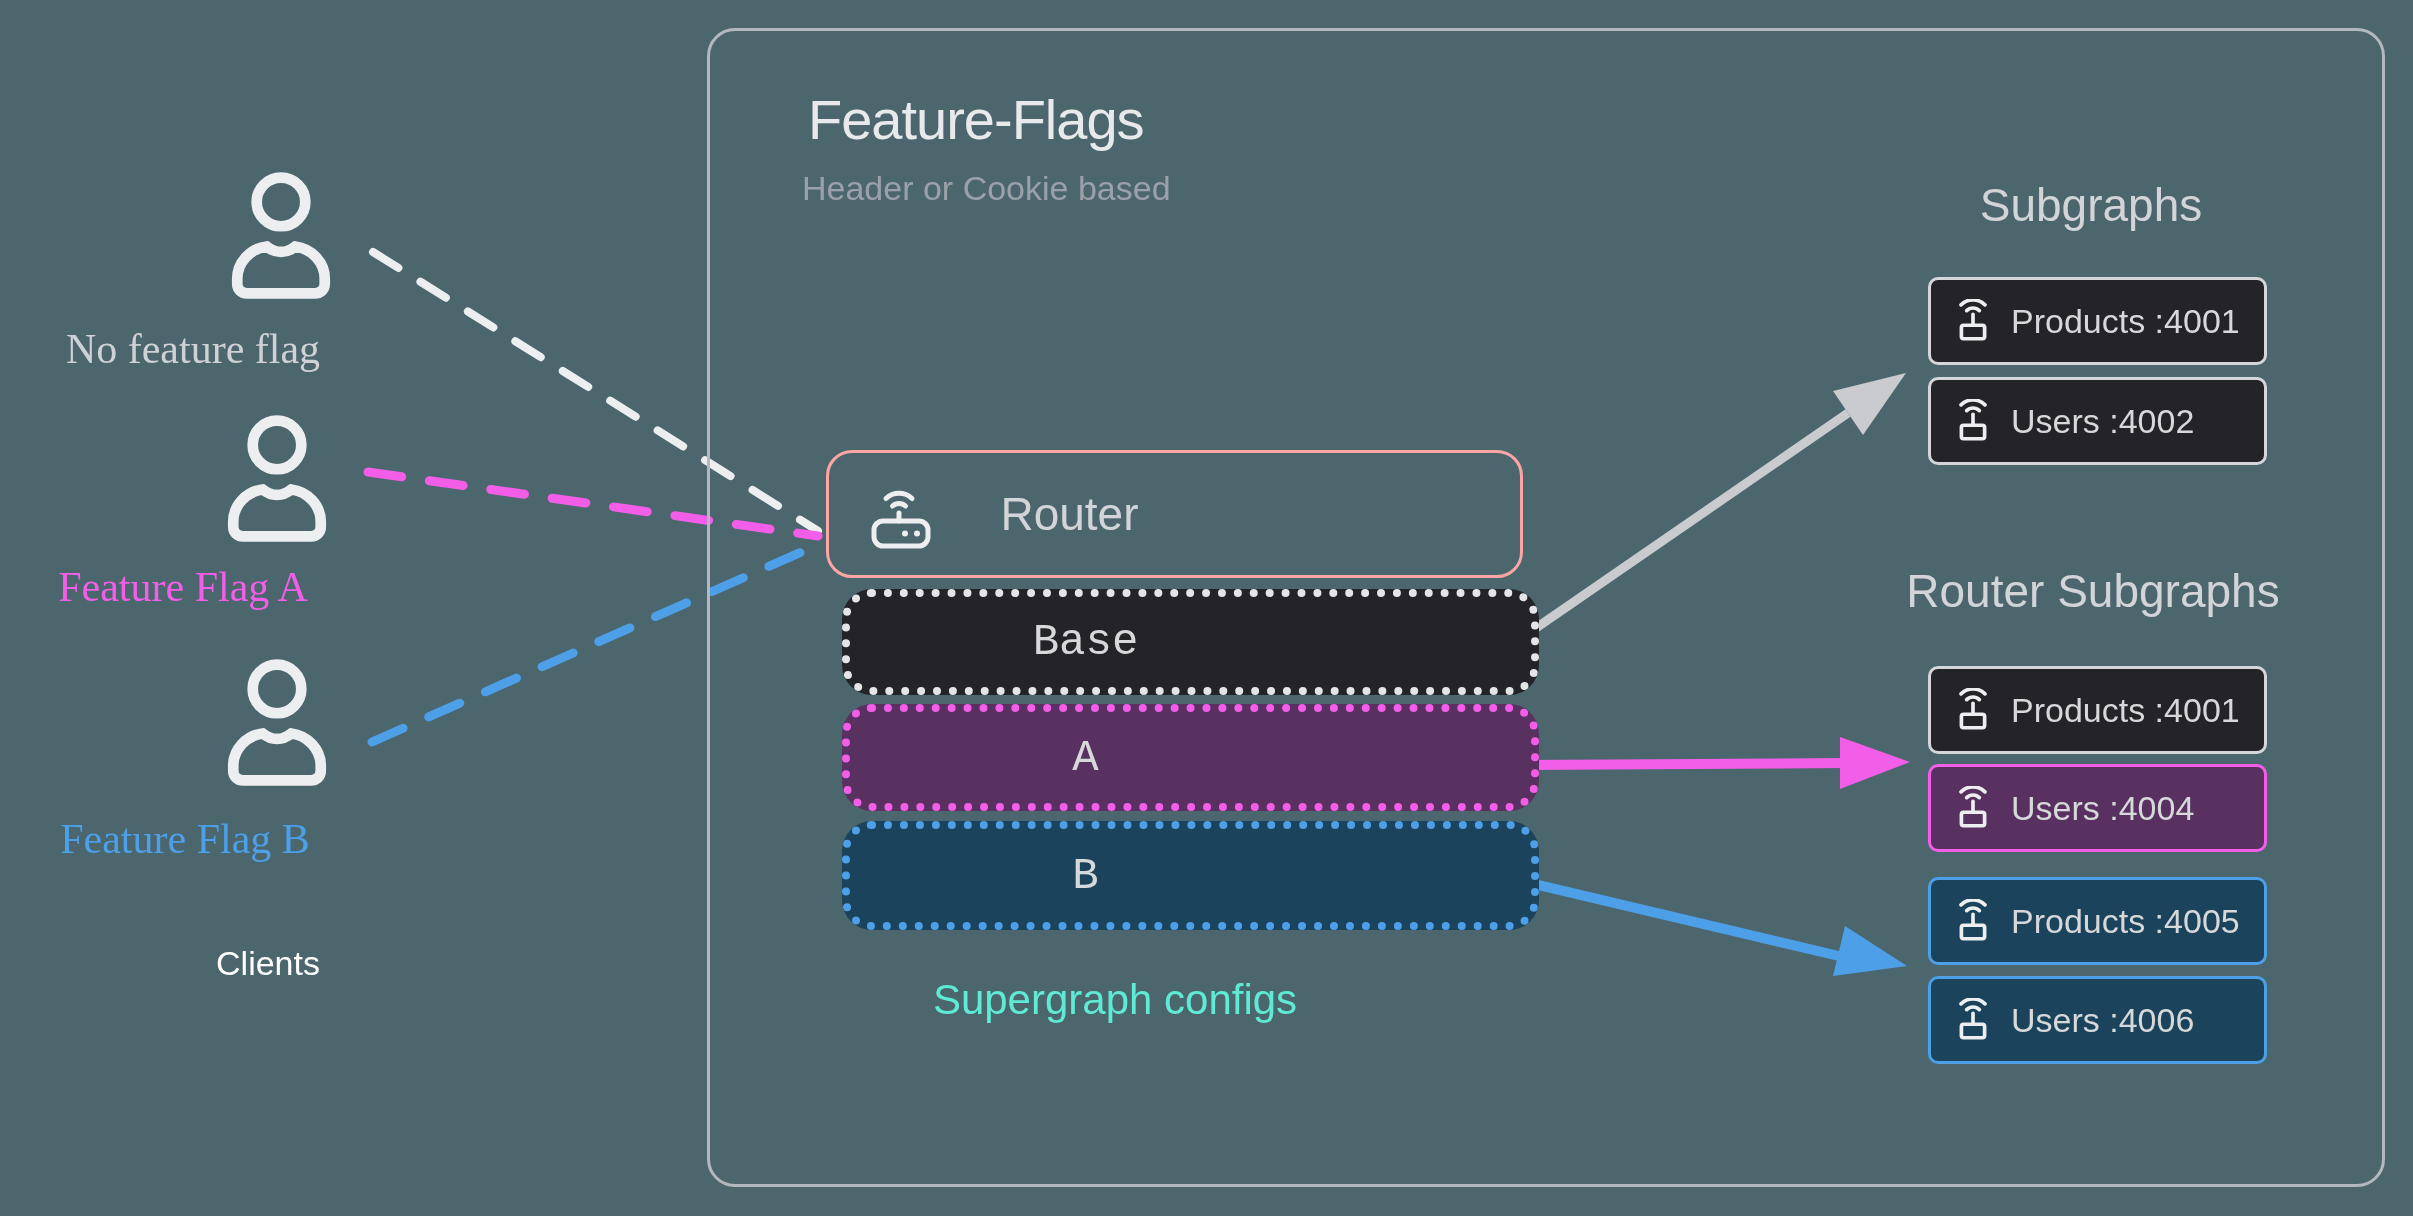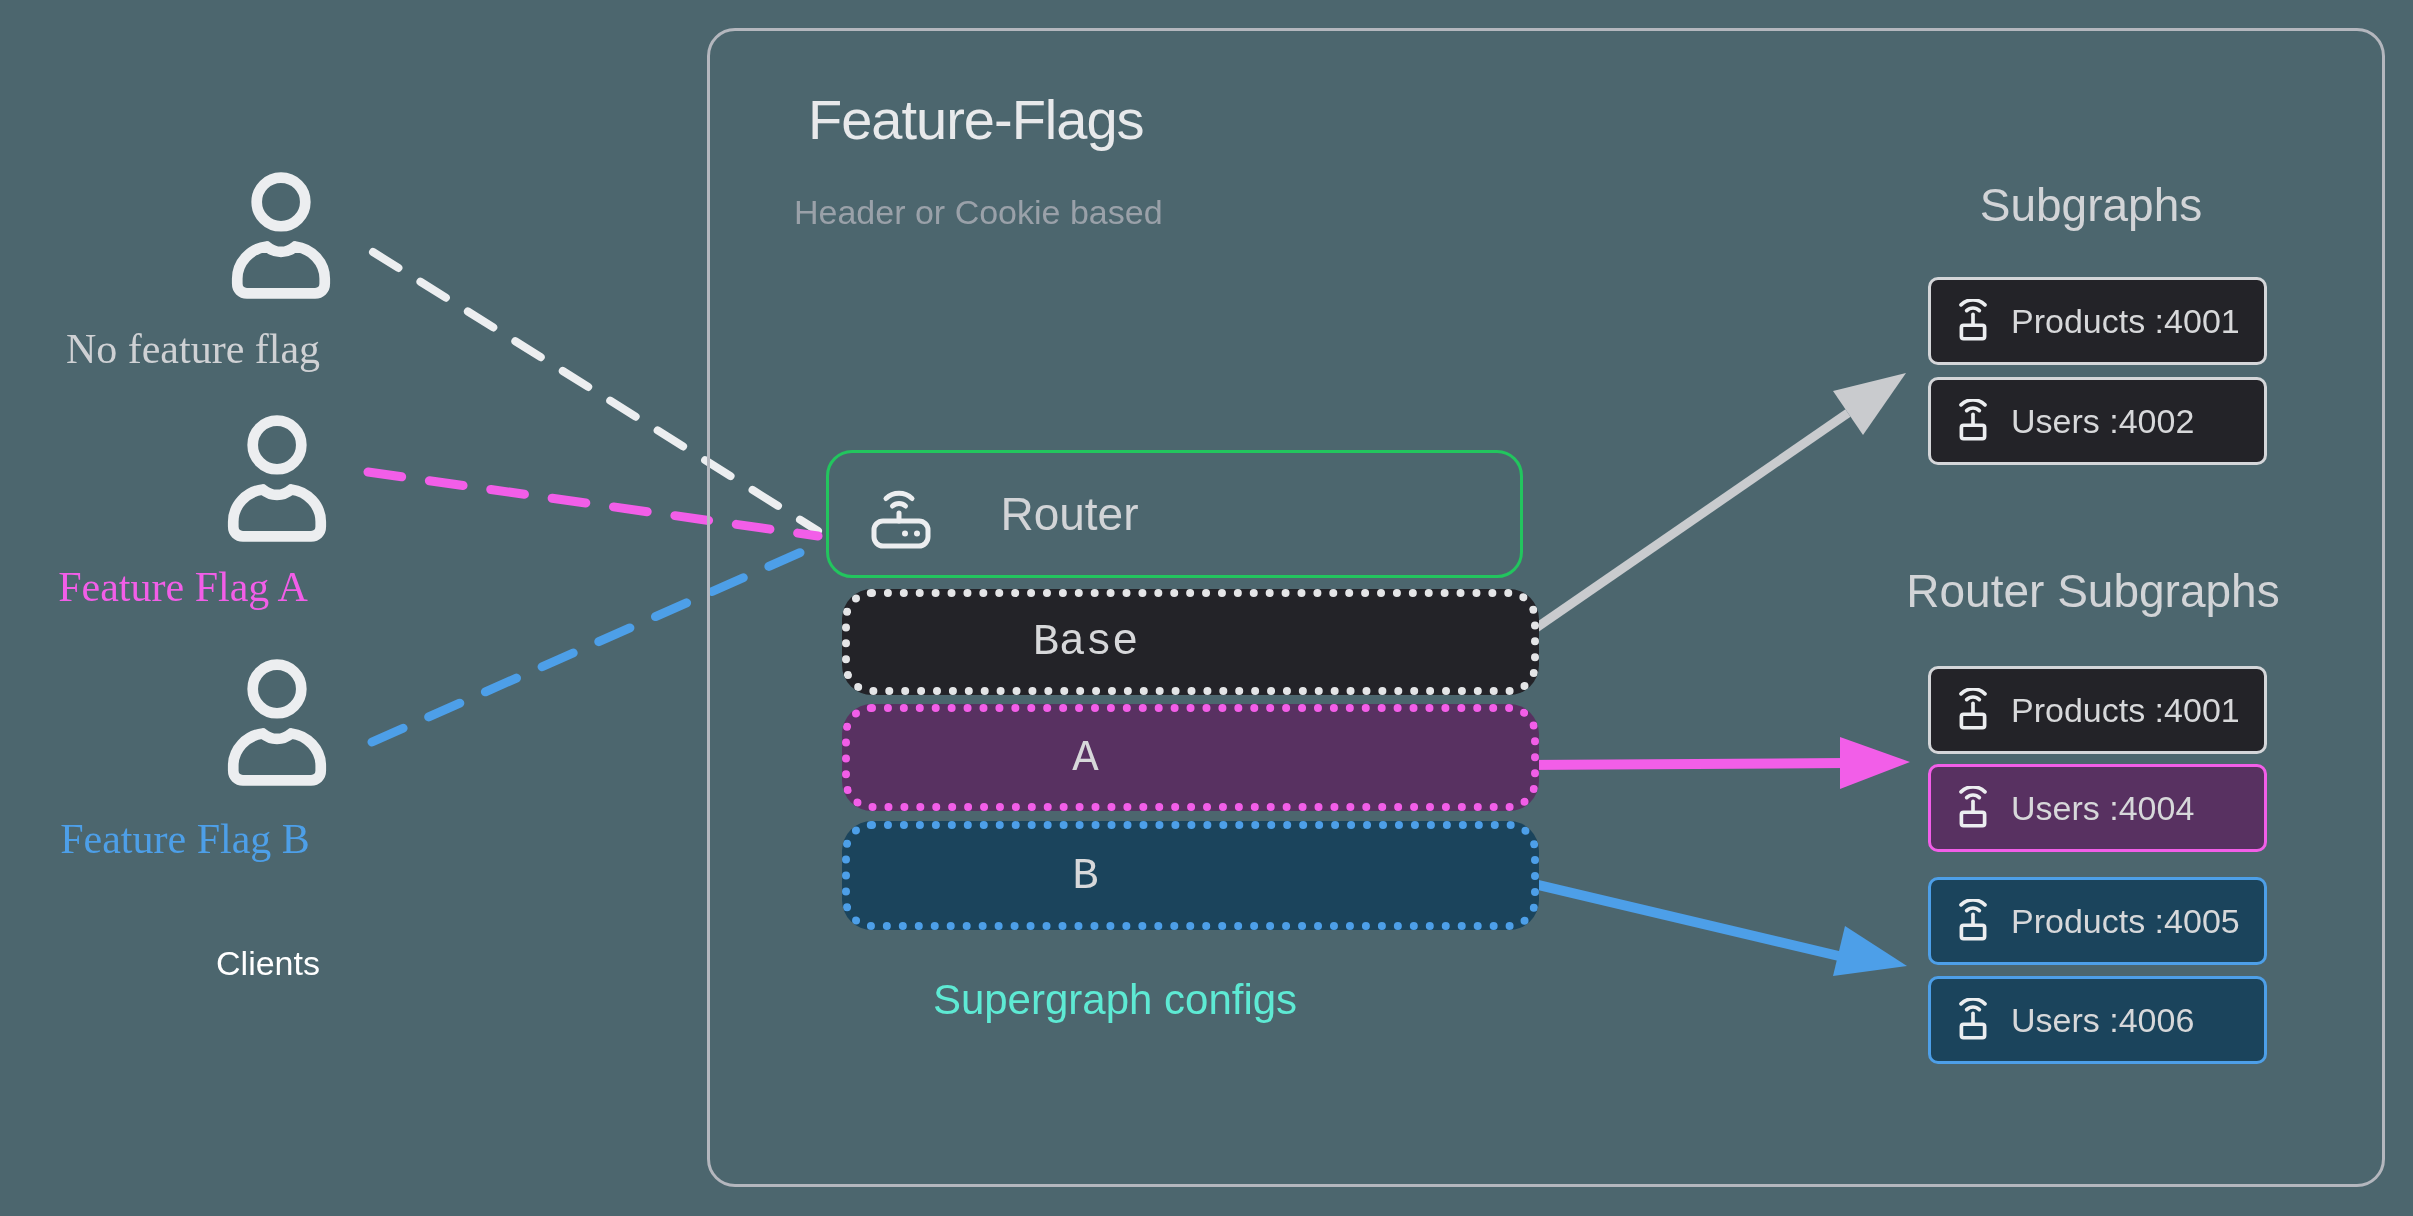--- a/index.html
+++ b/index.html
@@ -15,23 +15,23 @@
   .lbl-pink{color:#f25ee8;}
   .lbl-blue{color:#4d9fe8;}
   .clients-heading{position:absolute;left:108px;top:944px;width:320px;text-align:center;
                    font-size:34px;color:#ffffff;}
 
   
   .panel{position:absolute;left:707px;top:28px;width:1678px;height:1159px;
          border:3px solid #b4b7be;border-radius:28px;box-sizing:border-box;}
   .panel-title{position:absolute;left:98px;top:56px;font-size:56px;font-weight:500;
                letter-spacing:-1px;color:#e8e9eb;}
-  .panel-subtitle{position:absolute;left:84px;top:138px;font-size:34px;color:#9aa1a9;margin-top:24px;}
+  .panel-subtitle{position:absolute;left:92px;top:138px;font-size:34px;color:#9aa1a9;}
   .router-box{position:absolute;left:116px;top:419px;width:697px;height:128px;
-              border:3px solid #22c55e;border-radius:26px;box-sizing:border-box;}
+              border:3px solid #fca5a5;border-radius:26px;box-sizing:border-box;}
   .router-label{position:absolute;left:0;top:0;right:0;bottom:0;display:flex;
                 align-items:center;justify-content:center;padding-right:210px;
                 font-size:46px;color:#d2d4d7;}
   .config-box{position:absolute;left:116px;width:697px;border:8px dotted #e4e5e7;
               border-radius:30px;box-sizing:border-box;display:flex;align-items:center;
               justify-content:center;padding-right:210px;
               font-family:Liberation Mono, monospace;font-size:44px;font-weight:500;
               color:#d7d8da;margin-left:16px;}
   .cfg-base{top:558px;height:106px;background:#232328;border-color:#e4e5e7;}
   .cfg-a{top:673px;height:107px;background:#583161;border-color:#f25ee8;}

